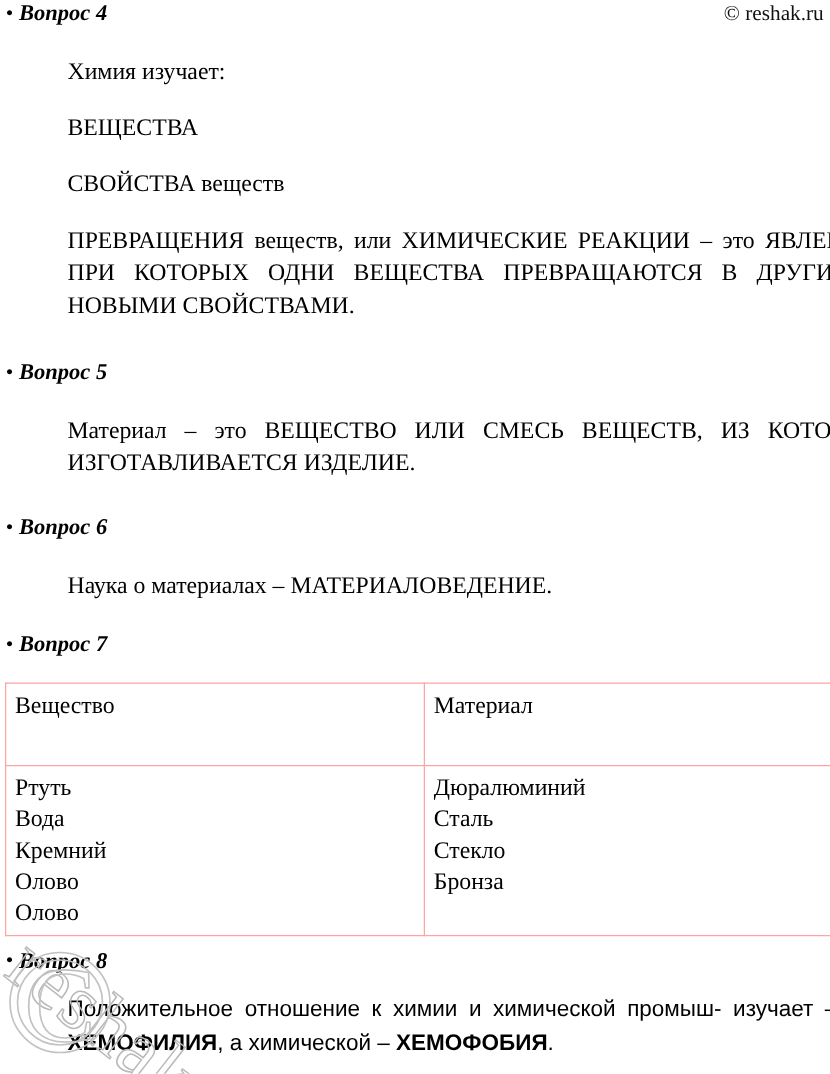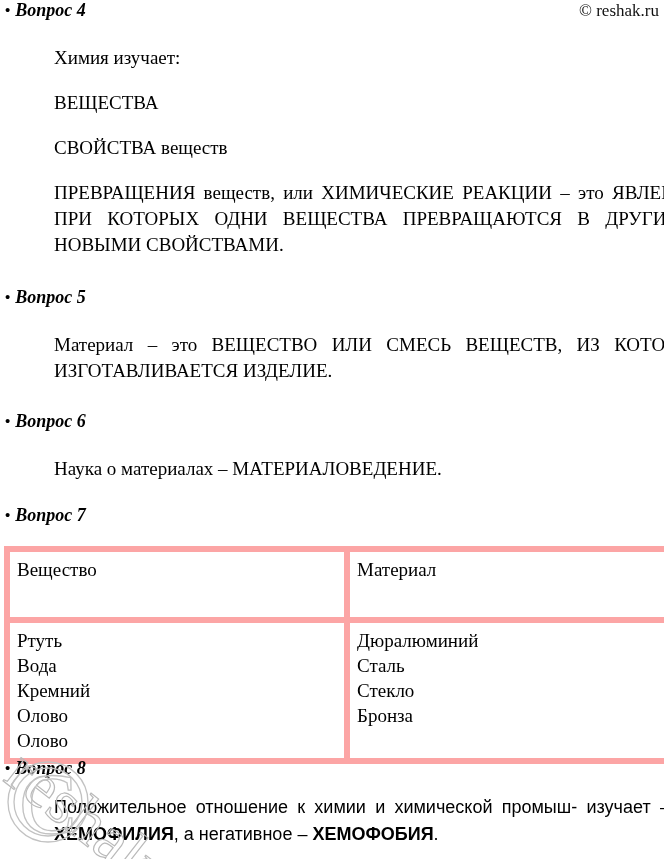--- a/index.html
+++ b/index.html
@@ -87,21 +87,21 @@
     position: absolute;
     left: 4px;
     top: 546px;
     width: 651px;
     border-collapse: collapse;
     table-layout: fixed;
     font-family: "Liberation Serif", "DejaVu Serif", serif;
     font-size: 19px;
   }
   .vm-table td {
-    border: 6px solid #fca5a5;
+    border: 1px solid #fca5a5;
     vertical-align: top;
     padding: 5px 0 5px 7px;
     line-height: 25px;
   }
   .vm-table td.col-left { width: 327px; }
   .vm-table td.col-right { width: 322px; }
   .vm-table tr.head-row td { height: 55px; }
   .vm-table tr.body-row td { height: 125px; }
   .vm-table ul {
     margin: 0;
@@ -215,21 +215,21 @@
       </tr>
     </tbody>
   </table>
 
   <div class="q-heading" style="top:758px;">
     <span class="bullet">•</span><span>Вопрос 8</span>
   </div>
 
   <div class="para para-sans" style="top:794px;">
     <span class="jline">Положительное отношение к химии и химической промыш-</span>
-    <span class="lastline"><span>изучает – это </span><b>ХЕМОФИЛИЯ</b><span>, а негативное – </span><b>ХЕМОФОБИЯ</b><span>.</span></span>
+    <span class="lastline"><span>изучает – это </span><b>ХЕМОФИЛИЯ</b><span>, а химической – </span><b>ХЕМОФОБИЯ</b><span>.</span></span>
   </div>
 
   <div class="watermark">
     <svg width="300" height="129" viewBox="0 0 300 129" xmlns="http://www.w3.org/2000/svg">
 
       <text class="wm-text" x="2" y="50" transform="rotate(38 2 50)">reshak.ru</text>
 
       <circle class="wm-c-outer" cx="48" cy="72" r="40"></circle>
       <circle class="wm-c-inner" cx="48" cy="72" r="34"></circle>
       <text class="wm-c-glyph" x="48" y="103" text-anchor="middle">C</text>

